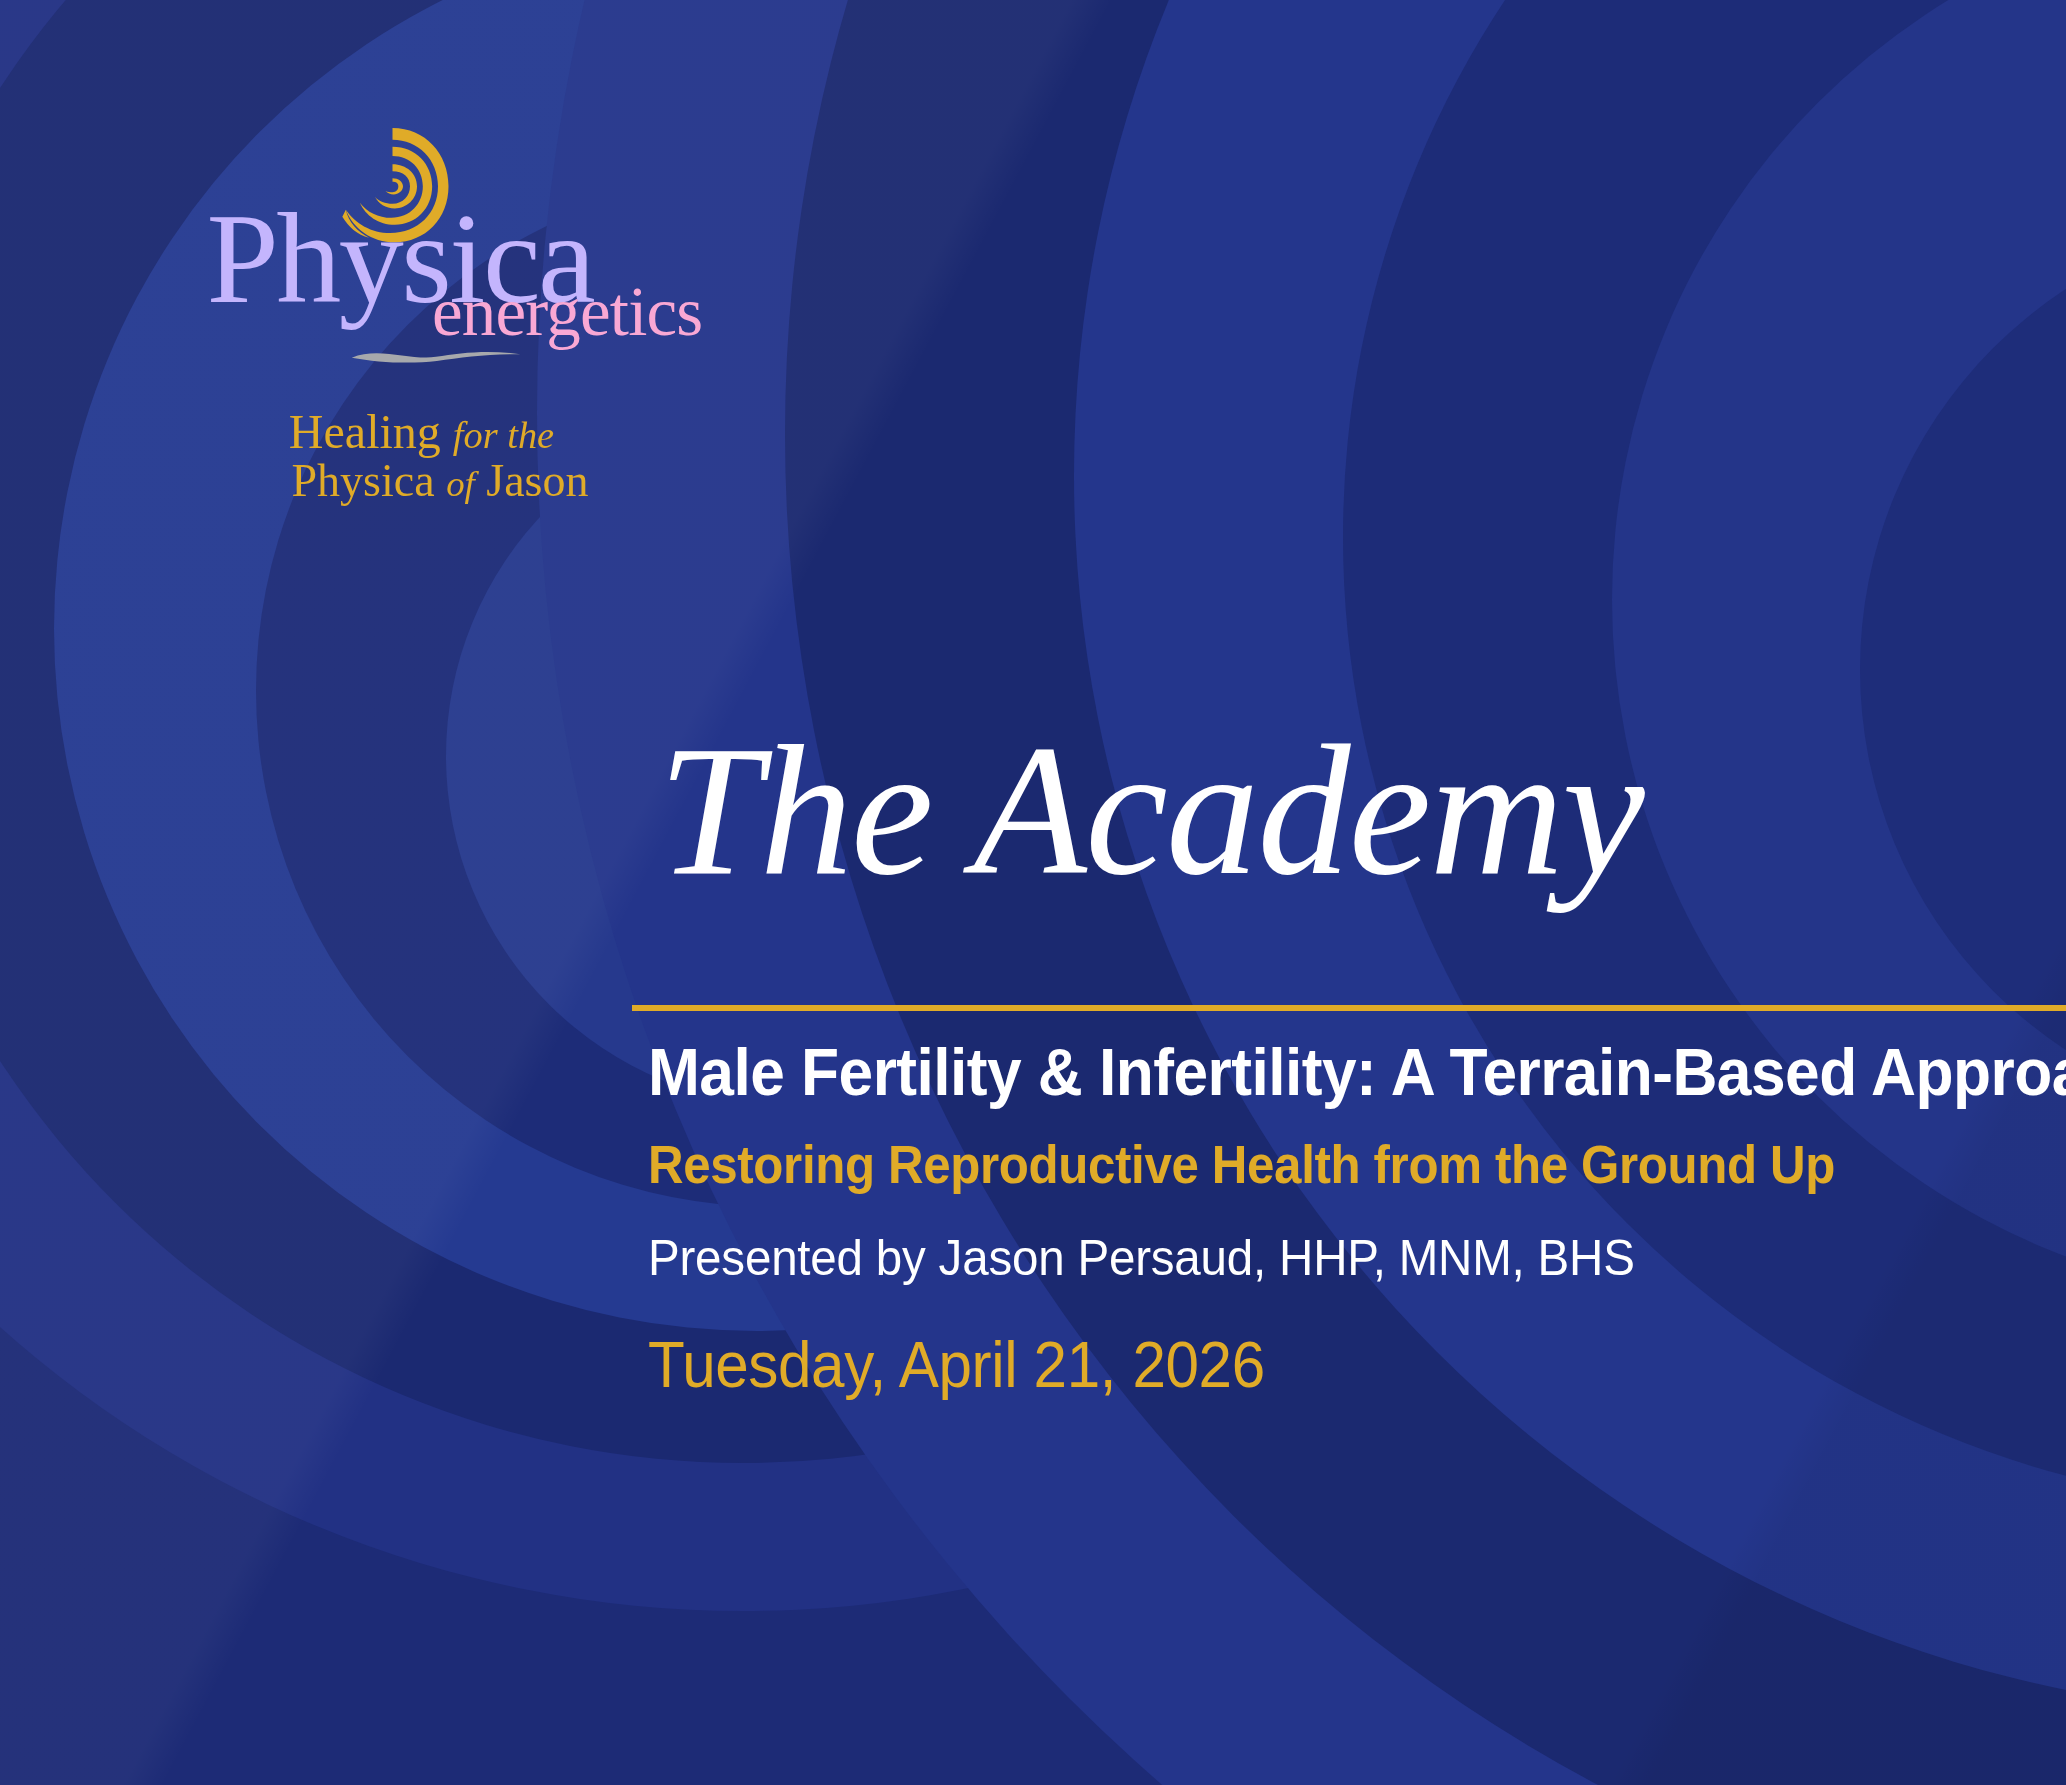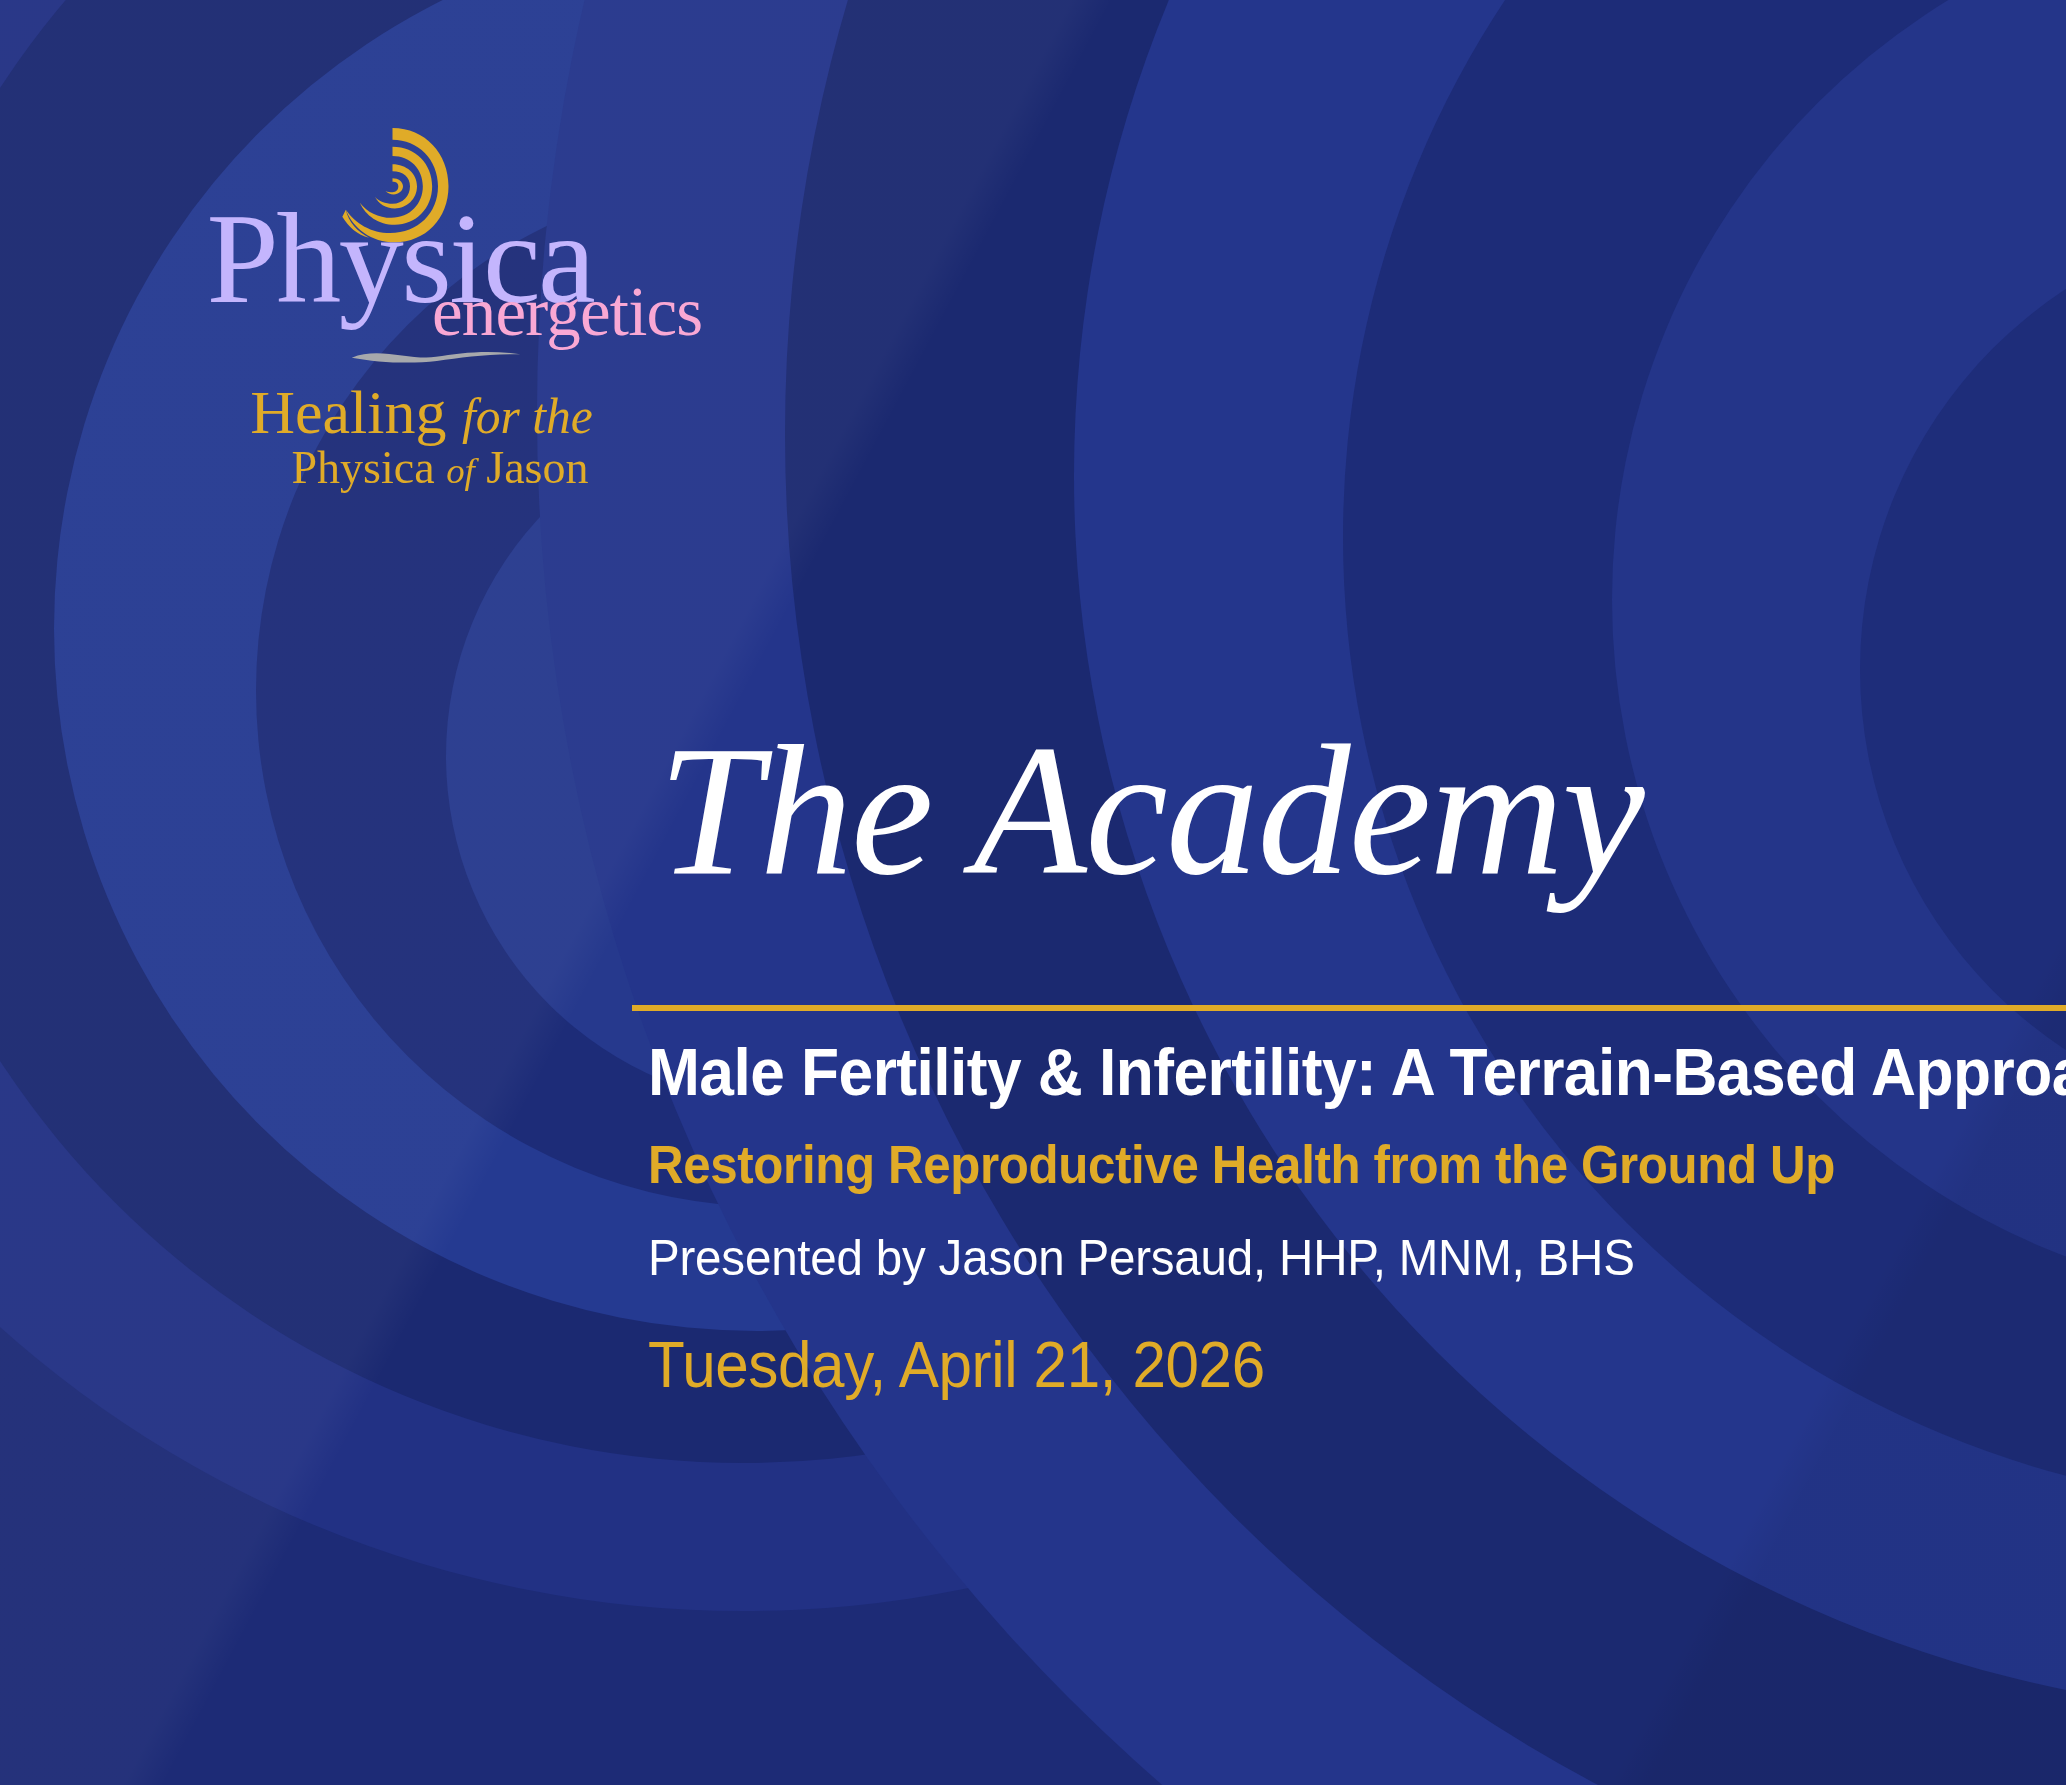--- a/index.html
+++ b/index.html
@@ -145,21 +145,21 @@
   .tagline {
     position: absolute;
     left: 0;
     top: 256px;
     width: 455px;
     text-align: center;
     font-family: "Liberation Serif", serif;
     color: #e0ab28;
     line-height: 1.04;
   }
-  .tag-line1 { font-size: 62px; padding-left: 0px; }
+  .tag-line1 { font-size: 48px; padding-left: 0px; margin-top: 27px; }
   .tag-line2 { font-size: 46px; padding-left: 37px; }
   .tagline em { font-style: italic; font-size: 0.80em; }
 
   
   .headline {
     position: absolute;
     left: 658px;
     top: 717px;
     font-family: "Liberation Serif", serif;
     font-style: italic;

